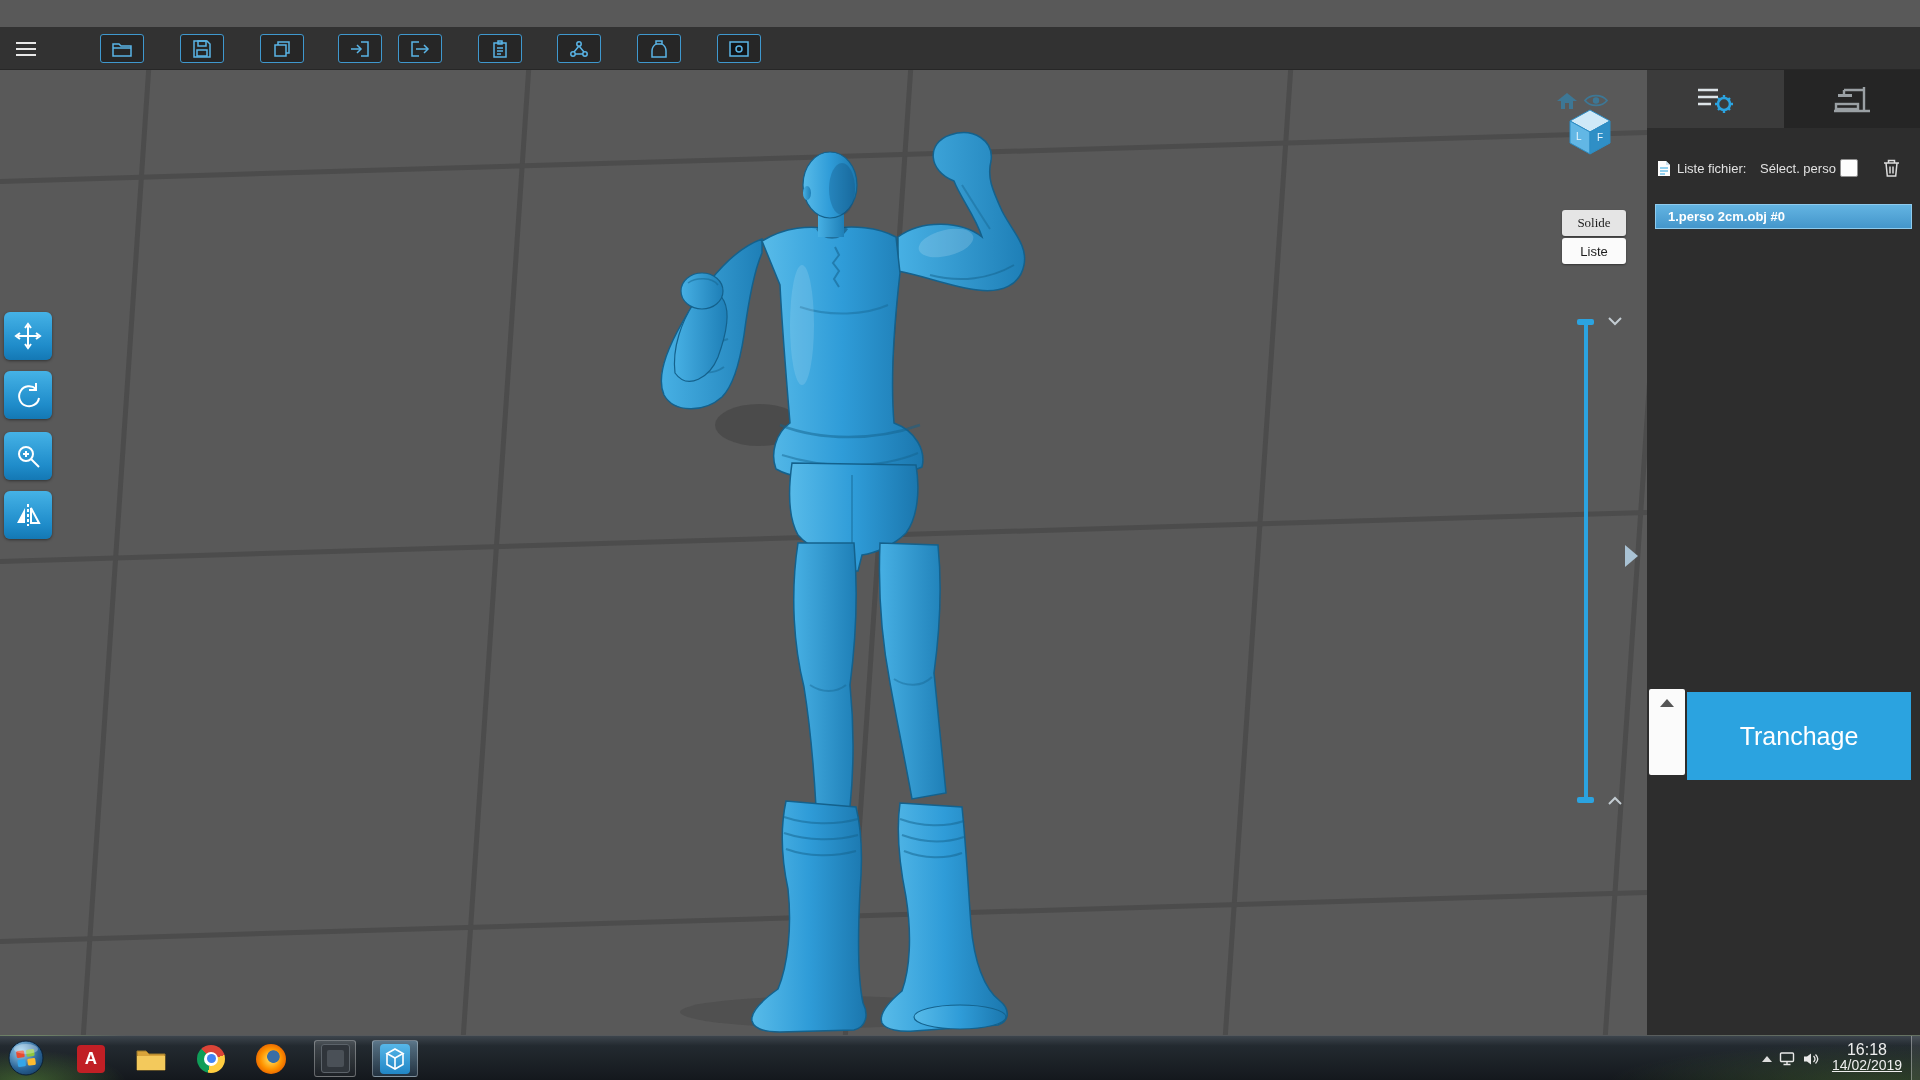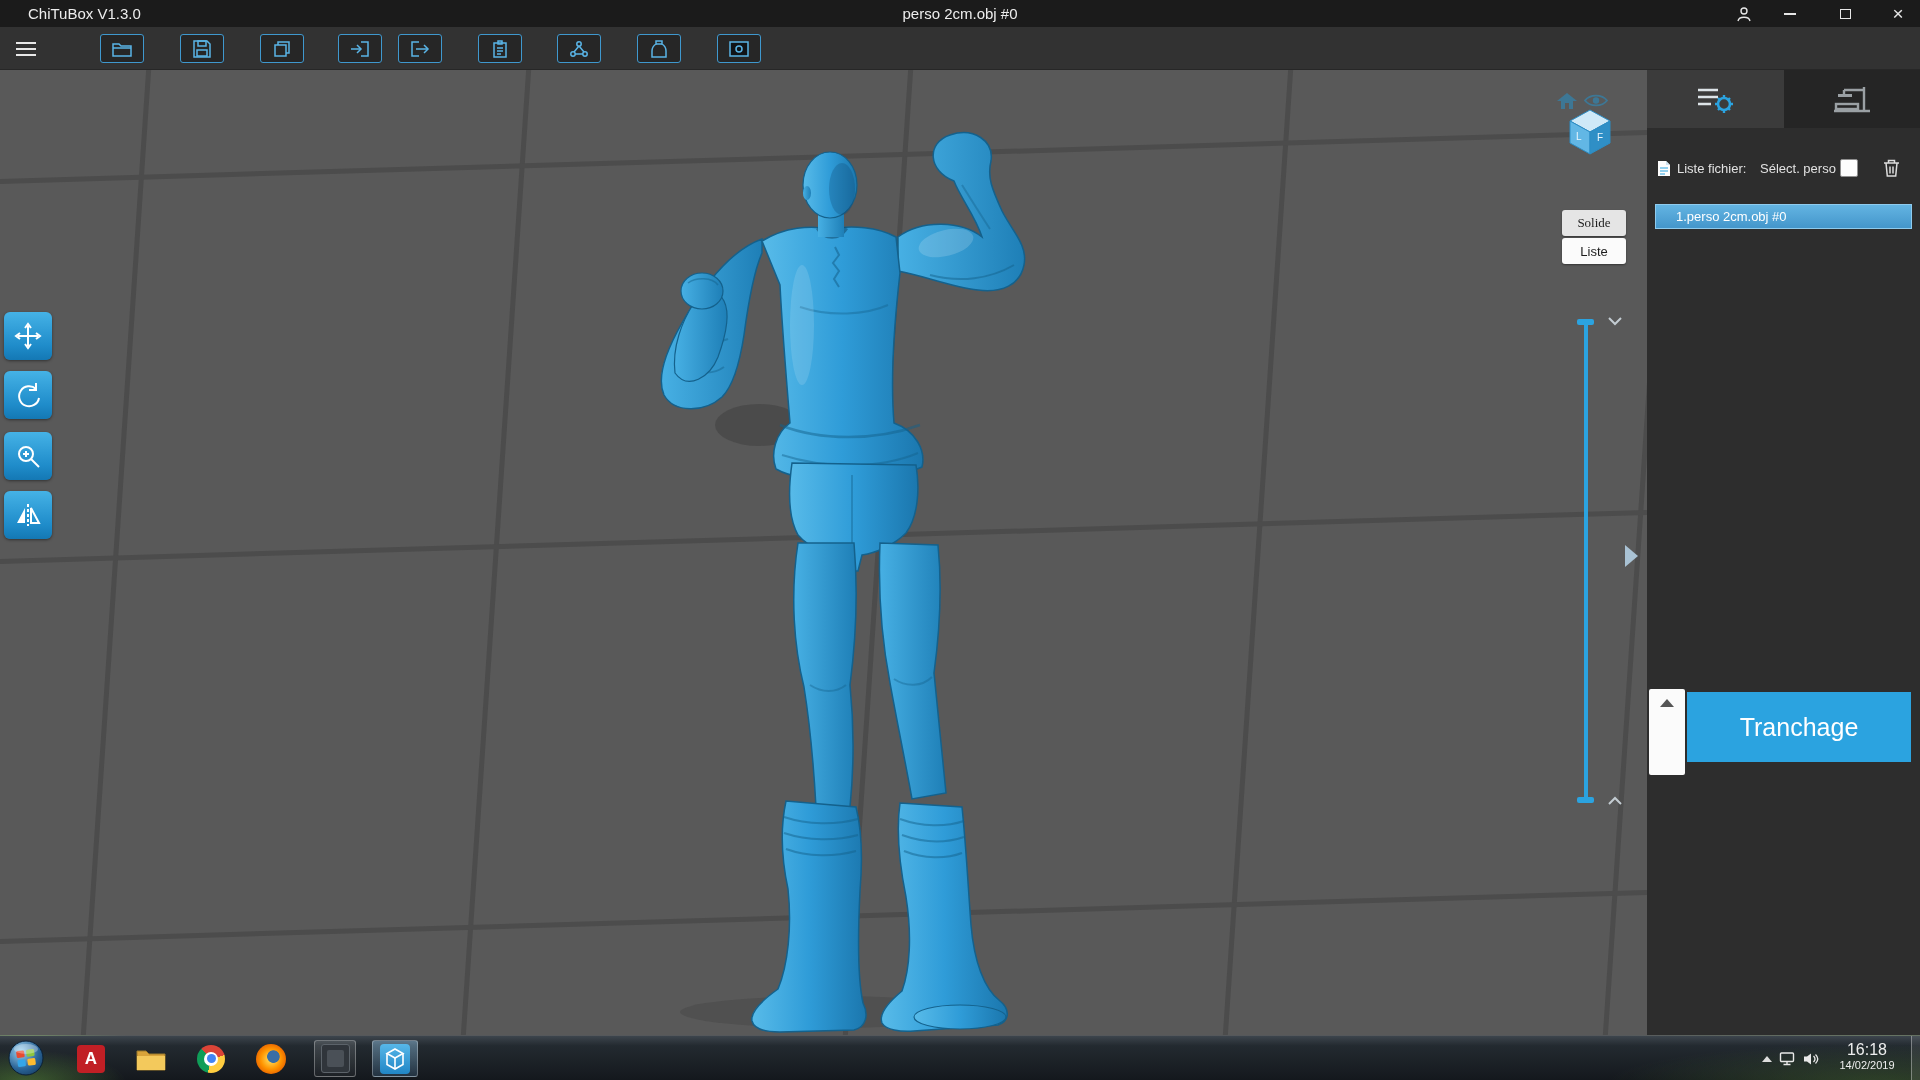--- a/index.html
+++ b/index.html
@@ -59,27 +59,27 @@
   .rtab { width:50%; height:58px; display:flex; align-items:center; justify-content:center; }
   .rtab.active { background:#3b3b3b; }
   .file-header { position:absolute; left:0; top:86px; width:273px; height:26px; color:#e2e2e2; font-size:13px; }
   .fh-doc { position:absolute; left:10px; top:4px; }
   .fh-label { position:absolute; left:30px; top:5px;text-align:center; }
   .fh-selall { position:absolute; left:113px; top:5px; }
   .fh-check { position:absolute; left:193px; top:3px; width:18px; height:18px; background:#fdfdfd; border:1px solid #8f8f8f; border-radius:2px; }
   .fh-trash { position:absolute; left:236px; top:3px; }
   .file-item { position:absolute; left:8px; top:134px; width:257px; height:25px; line-height:24px;
                background:linear-gradient(180deg,#63b4e2,#4496cb); border:1px solid #8ecbee;
-               color:#fff; font-size:13px; padding-left:20px; }
+               color:#fff; font-size:13px; padding-left:12px;font-weight:bold; }
   .settings-btn { position:absolute; left:0; top:529px; width:273px; height:38px; background:#474747;
                   color:#e8e8e8; font-size:17px; display:flex; align-items:center; justify-content:center; }
   .stepper { position:absolute; left:2px; top:619px; width:36px; height:86px; background:#fbfbfb; border-radius:2px; }
   .stepper-up { position:absolute; left:11px; top:10px; width:0; height:0;
                 border-left:7px solid transparent; border-right:7px solid transparent; border-bottom:8px solid #555; }
-  .slice-btn { position:absolute; left:40px; top:622px; width:224px; height:70px; background:#2ba3e0;
+  .slice-btn { position:absolute; left:40px; top:622px; width:224px; height:88px; background:#2ba3e0;
                color:#fff; font-size:25px; display:flex; align-items:center; justify-content:center; }
 
   
   .taskbar { position:absolute; left:0; top:1035px; width:1920px; height:45px;
              background:
                radial-gradient(140px 44px at 25px 46px, rgba(96,150,62,.55), rgba(0,0,0,0) 72%),
                radial-gradient(380px 56px at 1880px 48px, rgba(88,130,58,.40), rgba(0,0,0,0) 72%),
                linear-gradient(180deg,#3d454d 0%, #232a30 22%, #14181d 100%);
              border-top:1px solid rgba(255,255,255,.28); }
   .start-btn { position:absolute; left:8px; top:4px; width:36px; height:36px; }
@@ -97,48 +97,29 @@
                  background:radial-gradient(circle at 58% 42%, #3a6ea5 0 24%, rgba(0,0,0,0) 27%),
                             radial-gradient(circle at 50% 50%, #ffd24d 0 12%, #ff9400 48%, #e66000 78%, #c34c00 100%); }
   .ico-darkapp { width:29px; height:29px; background:#30353b; border:1px solid #5c636a; border-radius:3px; position:relative; }
   .ico-darkapp::after { content:""; position:absolute; left:5px; top:5px; width:17px; height:17px; background:#4a5057; border-radius:2px; }
   .tray-text { position:absolute; top:0; height:45px; display:flex; align-items:center; color:#eee; font-size:12px; }
   .tray-chevron { position:absolute; left:1762px; top:20px; width:0; height:0;
                   border-left:5px solid transparent; border-right:5px solid transparent; border-bottom:6px solid #ddd; }
   .tray-icon { position:absolute; top:15px; }
   .clock { position:absolute; left:1830px; top:6px; width:74px; color:#eee; text-align:center; }
   .clock .t { font-size:16px; line-height:16px; }
-  .clock .d { font-size:11px; line-height:15px; }
+  .clock .d { font-size:14px; line-height:15px;text-decoration:underline; }
   .show-desktop { position:absolute; right:0; top:0; width:9px; height:45px; border-left:1px solid rgba(255,255,255,.35);
                   background:rgba(255,255,255,.07); }
 </style>
 </head>
 <body>
 
 <div class="screen">
 
-  <div class="titlebar">
-    <span class="app-title">ChiTuBox V1.3.0</span>
-    <span class="doc-title">perso 2cm.obj #0</span>
-    <div class="win-btn" style="left:1722px;">
-      <svg width="16" height="16" viewBox="0 0 16 16">
-        <circle cx="8" cy="5" r="3" fill="none" stroke="#e6e6e6" stroke-width="1.4"></circle>
-        <path d="M2,15 C3,10 13,10 14,15" fill="none" stroke="#e6e6e6" stroke-width="1.4"></path>
-      </svg>
-    </div>
-    <div class="win-btn" style="left:1768px;">
-        <span class="minimize-glyph"></span>
-      </div>
-    <div class="win-btn" style="left:1823px;">
-        <span class="maximize-glyph"></span>
-      </div>
-    <div class="win-btn" style="left:1876px;">
-        <span class="close-glyph">×</span>
-      </div>
-  </div>
 
   <div class="toolbar">
     <div class="menu-btn">
       <span></span>
         <span></span>
         <span></span>
     </div>
 
     <div class="tbtn" style="left:100px;">
       <svg width="20" height="18" viewBox="0 0 20 18">

